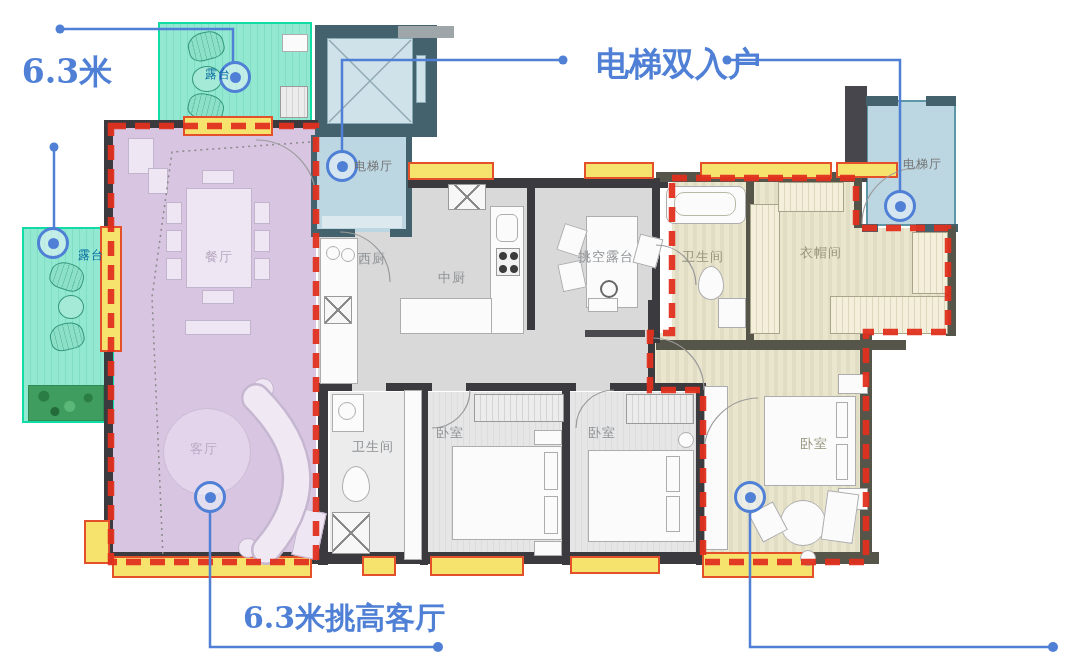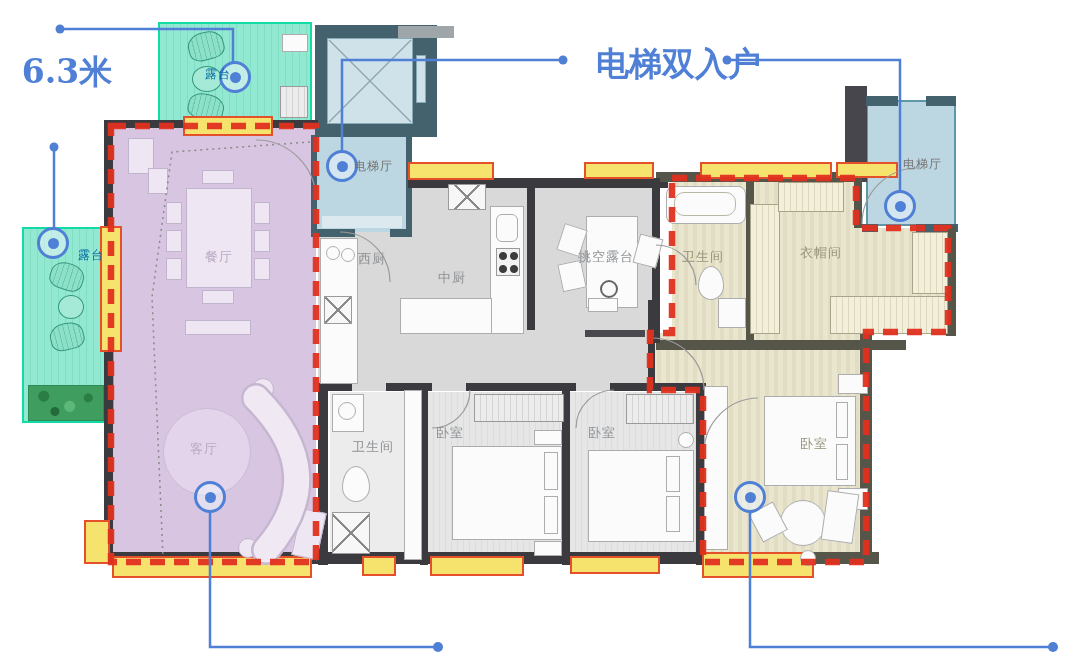--- a/index.html
+++ b/index.html
@@ -281,14 +281,15 @@
   <div class="rlabel lab-suite" style="left:682px;top:248px;">卫生间</div>
   <div class="rlabel lab-suite" style="left:800px;top:244px;">衣帽间</div>
   <div class="rlabel lab-purple" style="left:190px;top:440px;">客厅</div>
   <div class="rlabel" style="left:352px;top:438px;">卫生间</div>
   <div class="rlabel" style="left:436px;top:424px;">卧室</div>
   <div class="rlabel" style="left:588px;top:424px;">卧室</div>
   <div class="rlabel lab-suite" style="left:800px;top:435px;">卧室</div>
 
   <div class="callout" style="left:8px;top:50px;width:118px;text-align:center;font-size:33px;">6.3米</div>
   <div class="callout" style="left:596px;top:42px;font-size:33px;">电梯双入户</div>
+  <div class="callout" style="left:243px;top:598px;font-size:30px;">6.3米挑高客厅</div>
 
 </div>
 
 </body></html>

